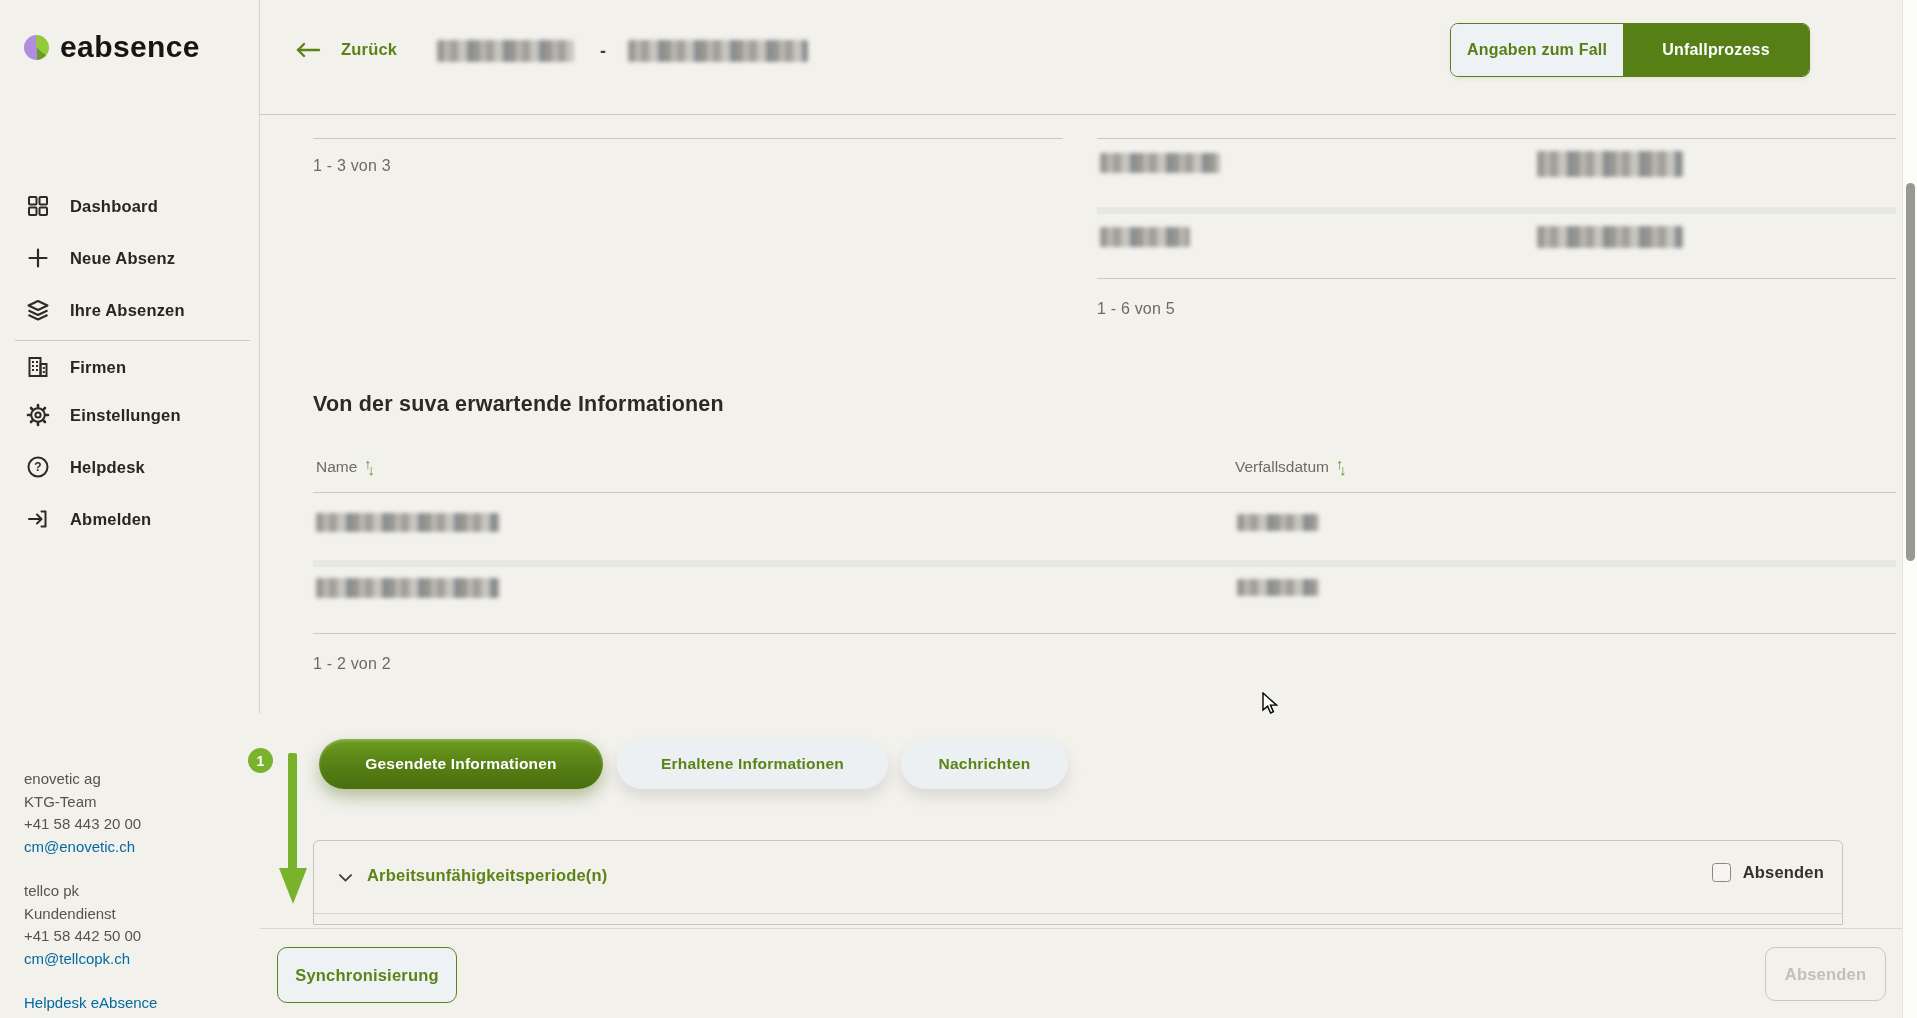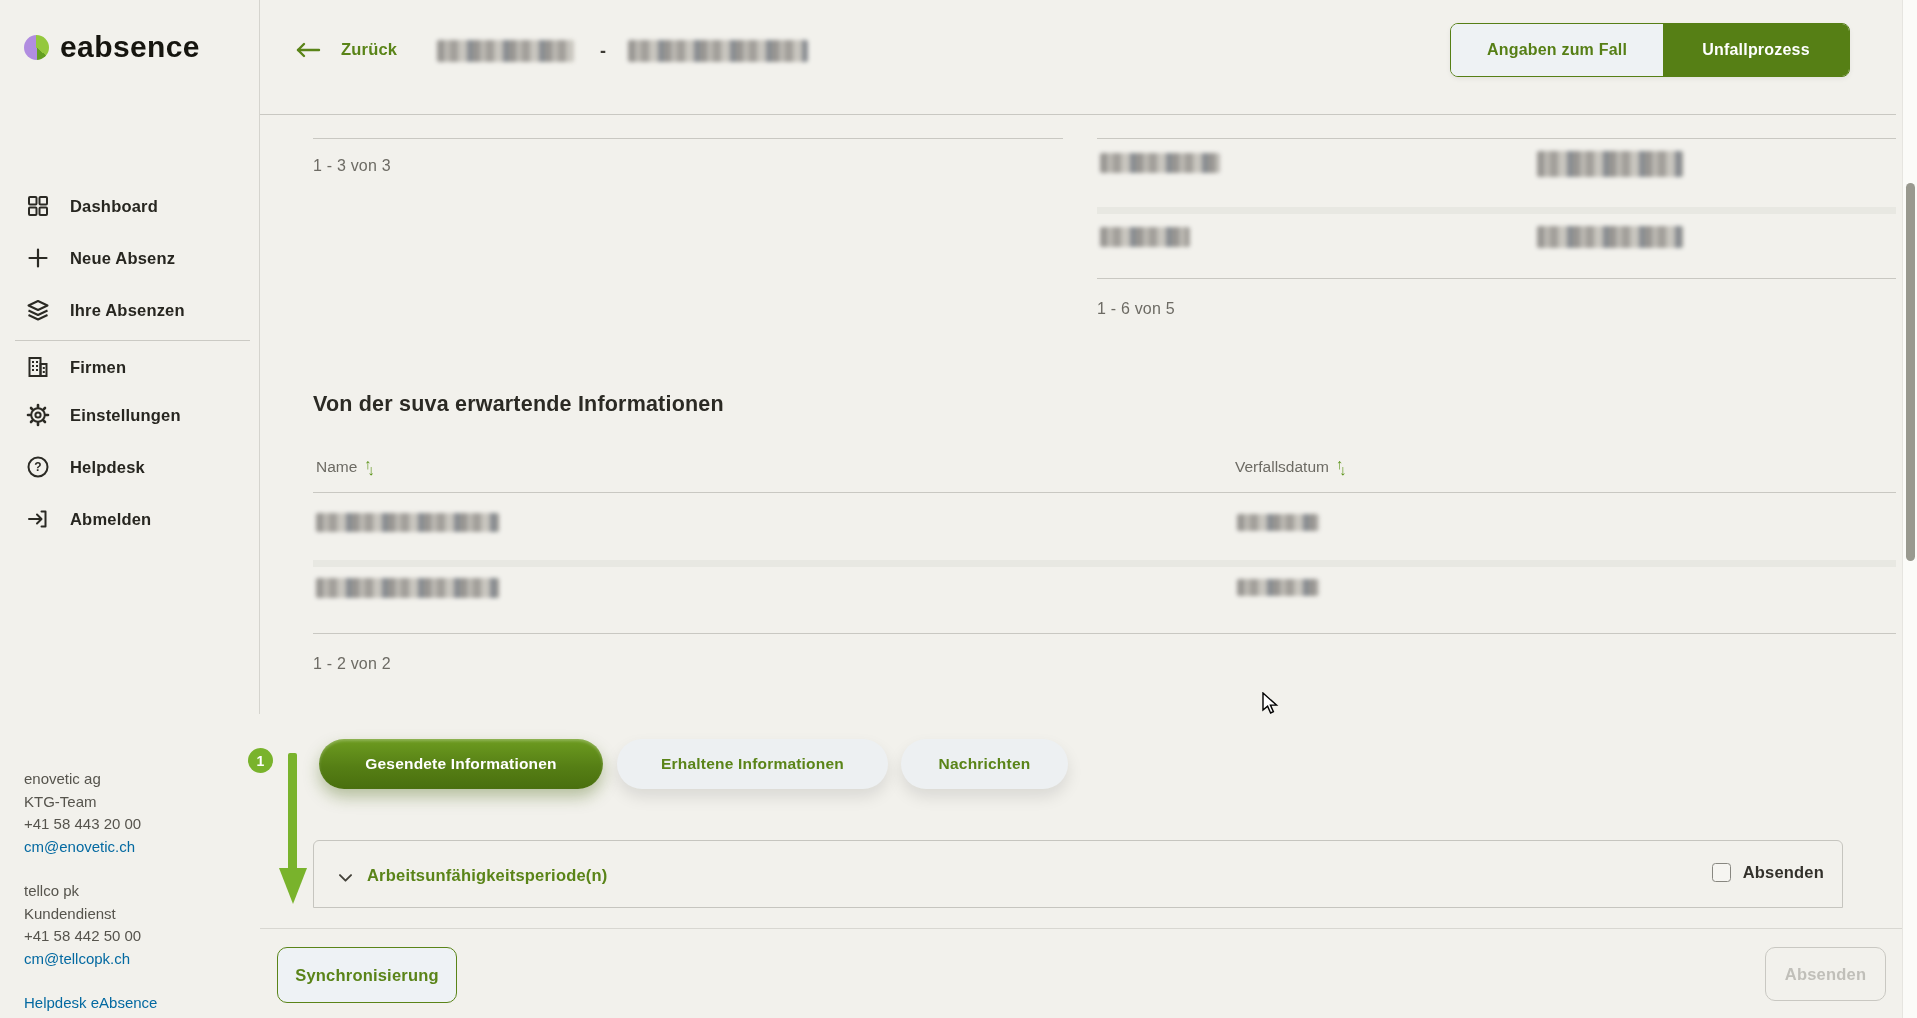--- a/index.html
+++ b/index.html
@@ -22,21 +22,21 @@
   .contacts{position:absolute;left:24px;top:768px;font-size:15px;line-height:22.5px;color:#56544d;}
   .contacts .co{margin:0;}
   .link-green{color:#0369a1;cursor:pointer;text-decoration:none;font-weight:500;}
   .contact-gap{height:22px;}
   
   .back-btn{position:absolute;left:295px;top:40px;display:flex;align-items:center;gap:20px;cursor:pointer;}
   .back-label{color:#5a8418;font-weight:700;font-size:16.5px;letter-spacing:.2px;}
   .case-title-dash{position:absolute;left:600px;top:41px;font-weight:700;font-size:18px;color:#3c3a33;}
   .seg{position:absolute;left:1450px;top:23px;height:52px;display:flex;border:1px solid #567f15;border-radius:8px;overflow:hidden;background:#eef2f4;box-shadow:0 2px 5px rgba(0,0,0,.06);}
   .seg-btn{display:flex;align-items:center;justify-content:center;font-size:16px;font-weight:700;letter-spacing:.2px;cursor:pointer;}
-  .seg-btn.inactive{width:212px;color:#567f15;background:#eef2f4;}
+  .seg-btn.inactive{width:172px;color:#567f15;background:#eef2f4;}
   .seg-btn.active{width:186px;color:#fff;background:#567f15;}
   .pag{position:absolute;font-size:16px;color:#6d6b64;letter-spacing:.2px;}
   
   .section-title{position:absolute;left:313px;top:392px;font-size:21.5px;font-weight:700;letter-spacing:.2px;color:#2b2a24;}
   .th{position:absolute;top:458px;font-size:15.5px;color:#6d6b64;font-weight:500;cursor:pointer;display:flex;gap:7px;align-items:flex-start;}
   .sort{color:#5a9216;font-size:14.5px;font-weight:700;line-height:1;}
   .sort.up{position:relative;top:-3px;}
   .sort.dn{position:relative;top:3px;margin-left:-4px;}
   
   .pill{position:absolute;top:739px;height:50px;border-radius:25px;display:flex;align-items:center;justify-content:center;
@@ -44,21 +44,21 @@
   .pill.active{background:linear-gradient(180deg,#6d9c20 0%,#567f15 55%,#496f0e 100%);color:#fff;
         box-shadow:0 8px 16px rgba(70,100,15,.35), inset 0 2px 3px rgba(255,255,255,.25);}
   .pill.idle{background:#edf0f2;color:#5a8418;box-shadow:0 8px 16px rgba(0,0,0,.10);}
   
   .step-badge{position:absolute;left:248px;top:748px;width:25px;height:25px;border-radius:50%;background:#79b32c;
         color:#fff;font-size:14px;font-weight:700;display:flex;align-items:center;justify-content:center;}
   .arrow-shaft{position:absolute;left:288px;top:753px;width:9px;height:117px;background:#79b32c;border-radius:2px;}
   .arrow-head{position:absolute;left:279px;top:868px;width:0;height:0;
         border-left:14px solid transparent;border-right:14px solid transparent;border-top:36px solid #79b32c;}
   
-  .accordion{position:absolute;left:313px;top:840px;width:1530px;height:68px;border:1px solid #c6c5bf;
+  .accordion{position:absolute;left:313px;top:840px;width:1530px;height:85px;border:1px solid #c6c5bf;
         border-radius:6px 6px 0 0;box-sizing:border-box;background:#f2f1ec;overflow:hidden;}
   .acc-header{position:relative;height:72px;border-bottom:1px solid #d5d4ce;cursor:pointer;}
   .acc-title{position:absolute;left:53px;top:25px;color:#5a8418;font-size:16.5px;font-weight:600;letter-spacing:.2px;}
   .acc-chevron{position:absolute;left:22px;top:27px;width:19px;height:19px;}
   .acc-send{position:absolute;right:18px;top:22px;display:flex;align-items:center;gap:12px;}
   .checkbox{width:17px;height:17px;border:1.6px solid #888780;border-radius:3.5px;background:#f6f5f1;cursor:pointer;}
   .acc-send-label{font-size:16.5px;font-weight:600;color:#33312b;letter-spacing:.2px;}
   
   .bottom-bar{position:absolute;left:260px;top:928px;width:1657px;height:90px;background:#f2f1ec;border-top:1px solid #d8d7d1;}
   .btn{position:absolute;border-radius:10px;display:flex;align-items:center;justify-content:center;

